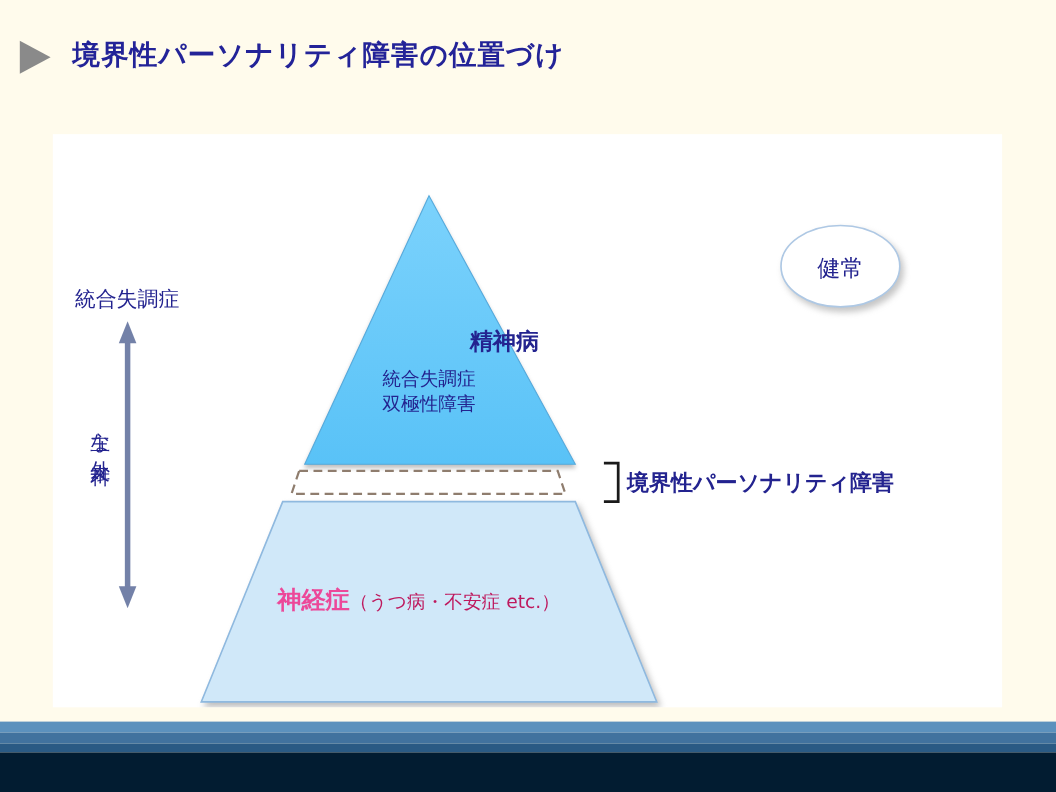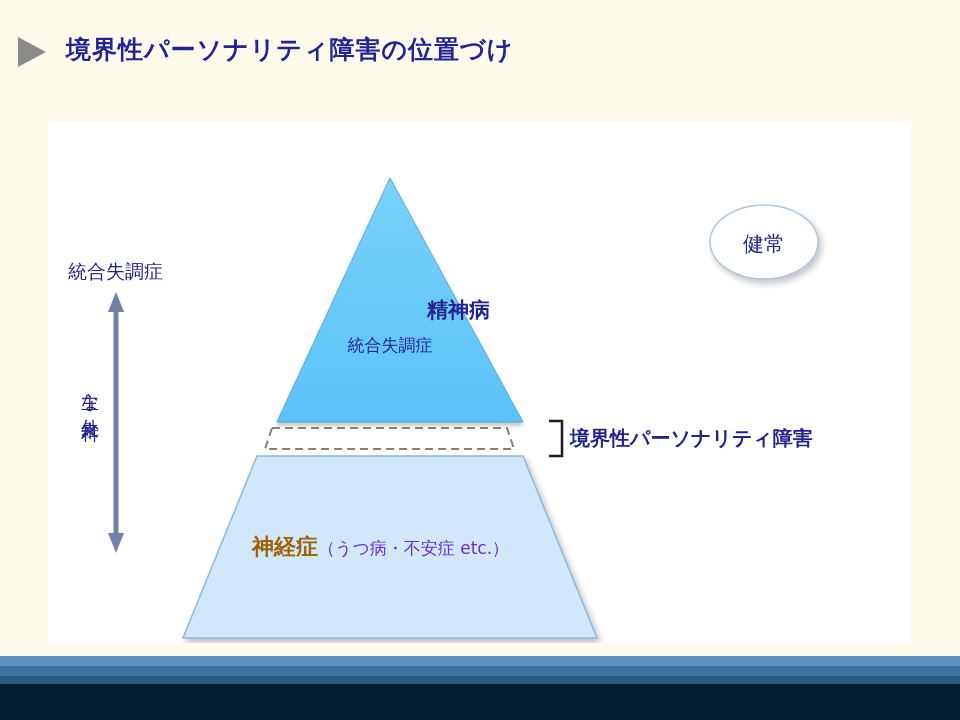--- a/index.html
+++ b/index.html
@@ -22,22 +22,22 @@
   .trap-shadow{filter:drop-shadow(3px 4px 3px rgba(110,110,110,.45));}
   .oval-shadow{filter:drop-shadow(3px 4px 3px rgba(110,110,110,.40));}
 
   
   .content-box .txt{position:absolute;color:#23238F;}
   .psychosis-label{left:242px;top:174px;width:200px;text-align:right;
                    font-size:21px;font-weight:bold;color:#1A1A80;}
   .psychosis-sub{left:242px;top:212px;width:200px;text-align:center;
                  font-size:17px;line-height:23px;color:#2C2CA4;}
   .bottom-text{left:204px;top:406px;white-space:nowrap;line-height:37px;}
-  .bottom-text .nm{font-size:22px;font-weight:bold;color:#a16207;}
-  .bottom-text .dt{font-size:17px;color:#6d28d9;}
+  .bottom-text .nm{font-size:22px;font-weight:bold;color:#ec4899;}
+  .bottom-text .dt{font-size:17px;color:#be185d;}
   .axis-top{left:0px;top:137px;width:135px;text-align:center;font-size:19px;}
   .axis-mid{left:30px;top:256px;font-size:18px;writing-mode:vertical-rl;
             text-orientation:upright;letter-spacing:3px;}
   .axis-bottom{left:-4px;top:440px;width:145px;text-align:center;font-size:19px;}
   .healthy-label{left:666px;top:108px;width:100px;text-align:center;
                  font-size:21px;color:#232398;}
   .gap-label{left:522px;top:303px;font-size:20px;font-weight:bold;color:#C00000;white-space:nowrap;}
 
   
   .footer-band{position:absolute;left:0;width:960px;}
@@ -78,20 +78,21 @@
 
       <ellipse class="oval-shadow" cx="716" cy="120" rx="54" ry="37" fill="#FFFFFF" stroke="#AEC8E4" stroke-width="1.5"></ellipse>
 
       <path d="M501,299 H514 V334 H501" fill="none" stroke="#1A1A1A" stroke-width="2.5"></path>
     </svg>
 
     <div class="txt psychosis-label">精神病</div>
 
     <div class="txt psychosis-sub">
       <div>統合失調症</div>
+      <div>双極性障害</div>
     </div>
 
     <div class="txt bottom-text">
       <div>
         <span class="nm">神経症</span><span class="dt">（うつ病・不安症 etc.）</span>
       </div>
     </div>
 
     <div class="txt axis-top">統合失調症</div>
     <div class="txt axis-mid">主な外来科</div>

